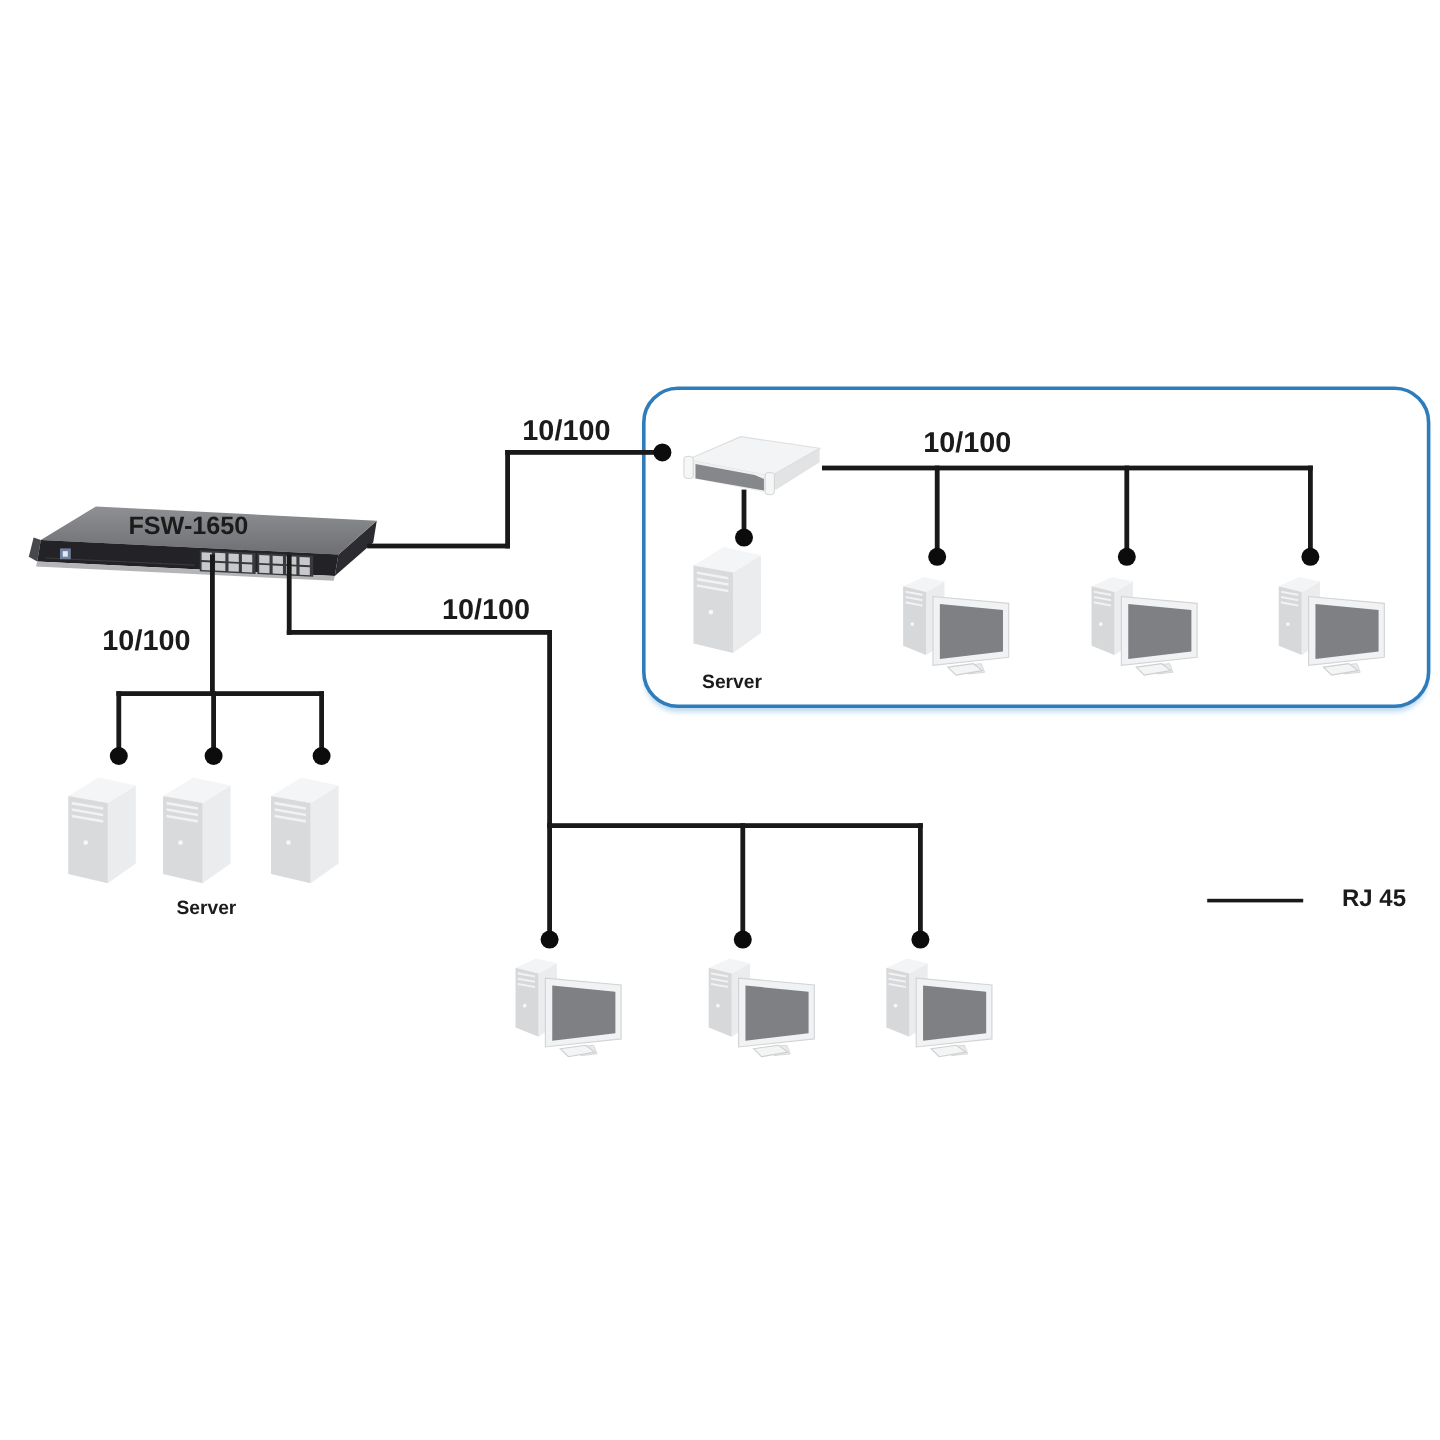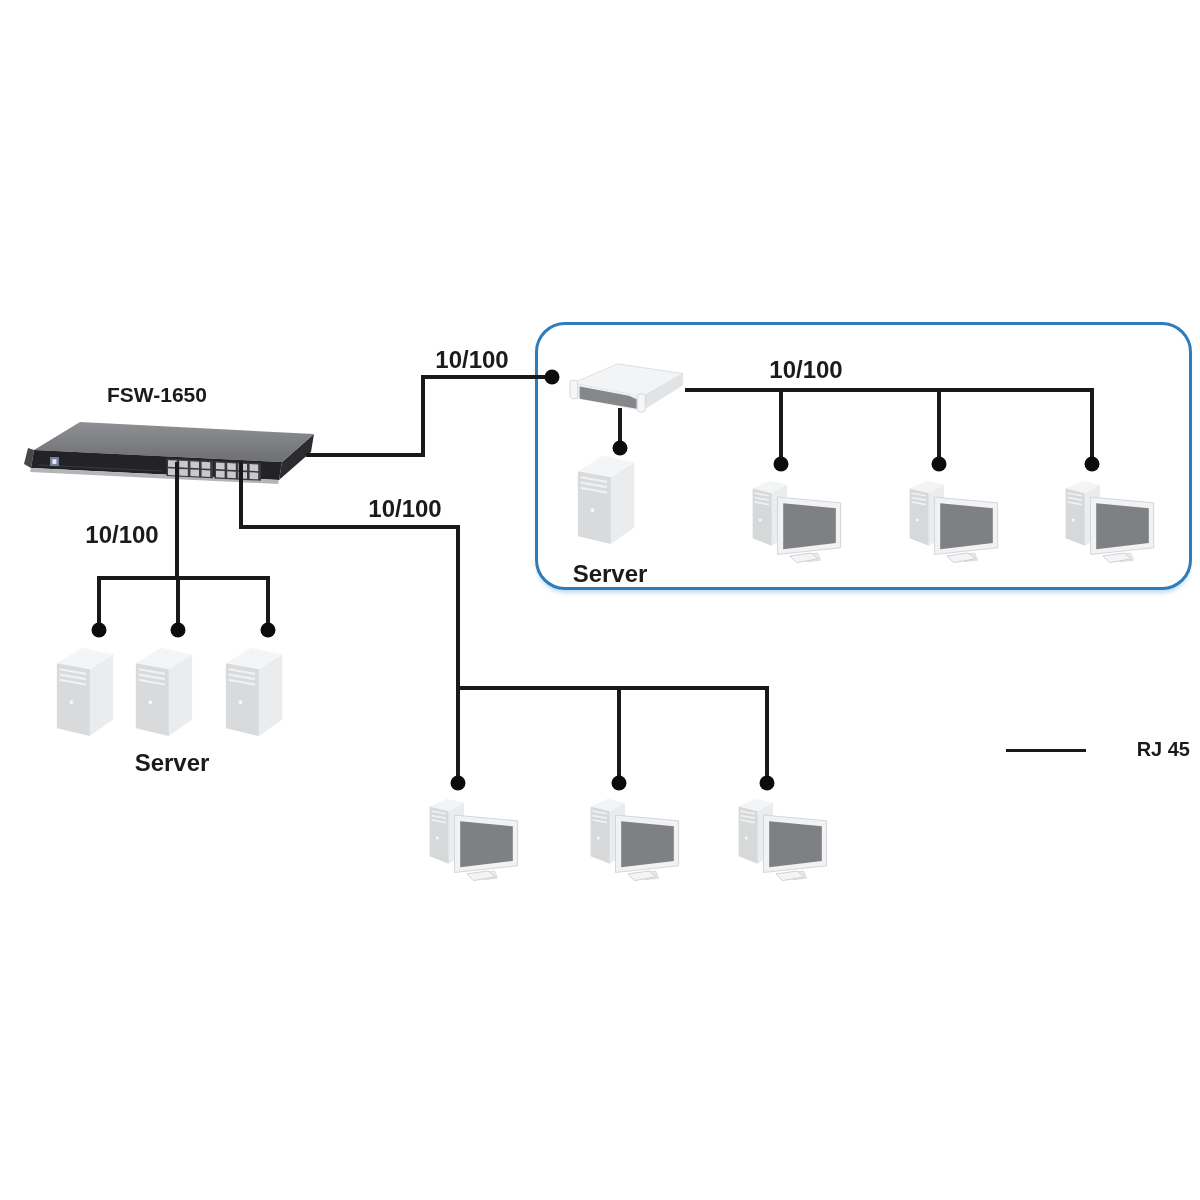--- a/index.html
+++ b/index.html
@@ -16,23 +16,23 @@
   .dot{
     position:absolute;width:15px;height:15px;border-radius:50%;
     background:#0c0c0c;transform:translate(-50%,-50%);
   }
   .dev{position:absolute;}
   .lbl{
     position:absolute;width:130px;text-align:center;
     font-size:24px;font-weight:700;color:#1b1b1b;letter-spacing:0;
     white-space:nowrap;
   }
-  .lbl.model{font-size:21px;}
-  .lbl.server{font-size:24px;font-weight:600;}
-  .lbl.legend-text{text-align:right;width:90px;font-size:20px;font-weight:600;}
+  .lbl.model{font-size:21px;margin-top:44px;}
+  .lbl.server{font-size:16px;font-weight:600;}
+  .lbl.legend-text{text-align:center;width:90px;font-size:20px;font-weight:600;}
   .legend-line{position:absolute;left:1006px;top:749px;width:80px;height:3px;background:#191919;}
 </style>
 </head>
 <body>
 
 <svg width="0" height="0" style="position:absolute" aria-hidden="true">
   <defs>
     <linearGradient id="gtop" x1="0" y1="0" x2="0" y2="1">
       <stop offset="0" stop-color="#8e9093"></stop>
         <stop offset="1" stop-color="#6d6f72"></stop>

